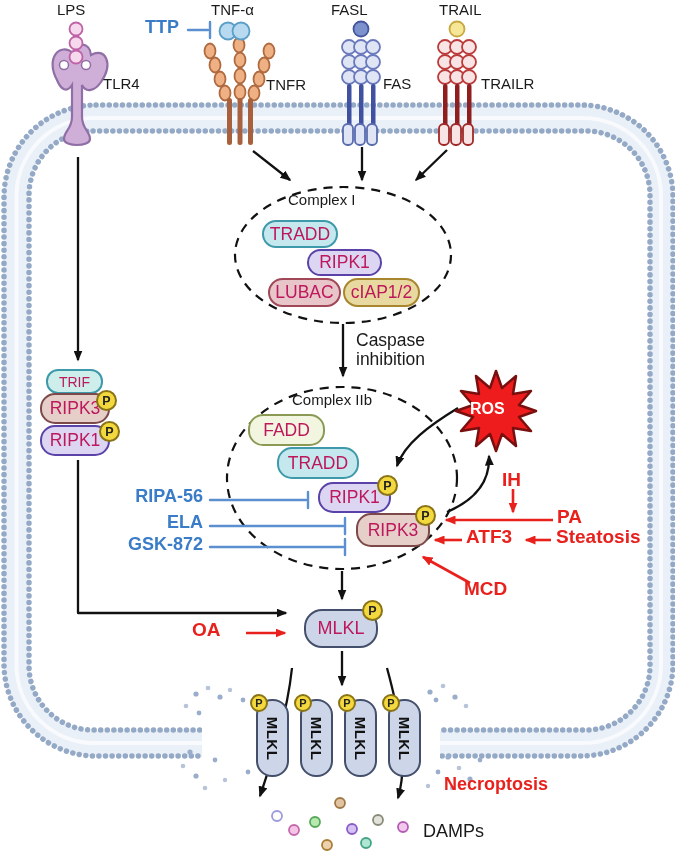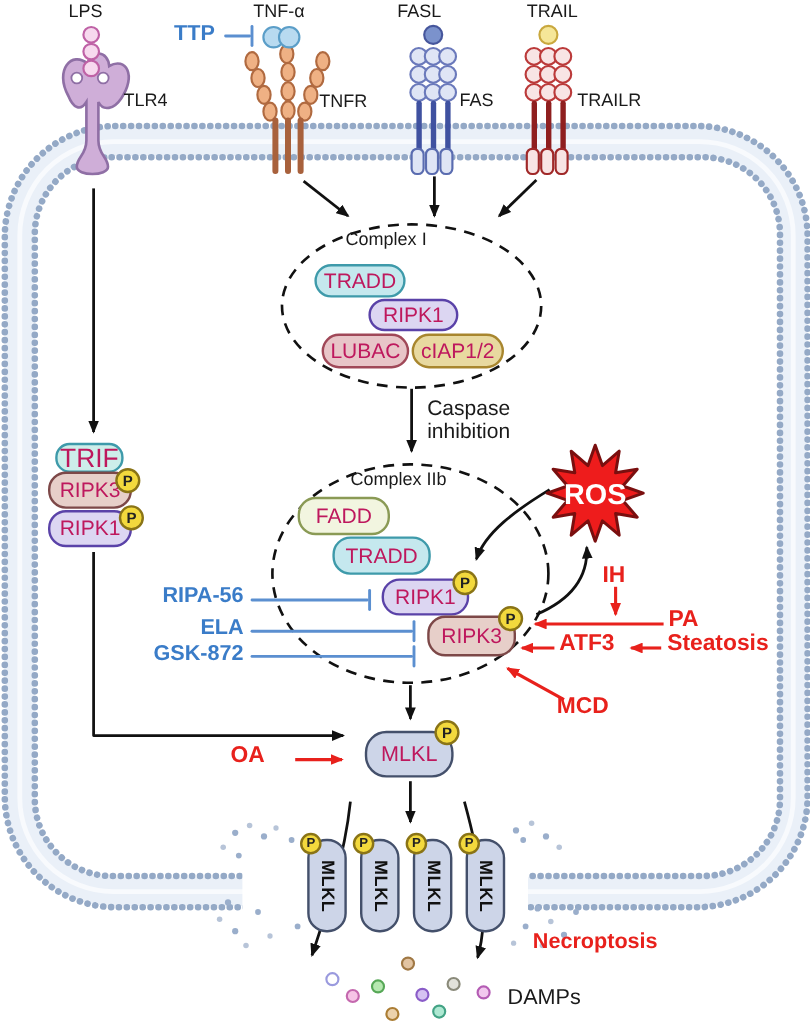--- a/index.html
+++ b/index.html
@@ -231,21 +231,21 @@
 <div class="lbl" style="left:356px;top:331px;font-size:17.5px;">
   <span style="display:block;">Caspase</span>
   <span style="display:block;">inhibition</span>
 </div>
 <div class="lbl ctr" style="left:292px;top:392px;width:100px;">Complex IIb</div>
 
 <div class="lbl blue" style="left:118px;top:487px;width:85px;text-align:right;">RIPA-56</div>
 <div class="lbl blue" style="left:118px;top:513px;width:85px;text-align:right;">ELA</div>
 <div class="lbl blue" style="left:118px;top:535px;width:85px;text-align:right;">GSK-872</div>
 
-<div class="lbl white ctr" style="left:470px;top:400px;width:52px;font-weight:bold;font-size:24px;z-index:4;">ROS</div>
+<div class="lbl white ctr" style="left:470px;top:400px;width:52px;font-weight:bold;font-size:16px;z-index:4;">ROS</div>
 <div class="lbl redt" style="left:502px;top:470px;">IH</div>
 <div class="lbl redt" style="left:557px;top:507px;">PA</div>
 <div class="lbl redt" style="left:466px;top:527px;">ATF3</div>
 <div class="lbl redt" style="left:556px;top:527px;">Steatosis</div>
 <div class="lbl redt" style="left:464px;top:579px;">MCD</div>
 <div class="lbl redt" style="left:192px;top:620px;">OA</div>
 
 <div class="lbl redt" style="left:444px;top:775px;font-size:18px;">Necroptosis</div>
 <div class="lbl" style="left:423px;top:822px;font-size:18px;">DAMPs</div>
 
@@ -254,21 +254,21 @@
 <div class="pill" style="left:268px;top:278px;width:73px;height:29px;background:#e8c5c8;border-color:#a04858;">LUBAC</div>
 <div class="pill" style="left:343px;top:278px;width:77px;height:29px;background:#e8d9a0;border-color:#a8862e;">cIAP1/2</div>
 
 <div class="pill" style="left:248px;top:414px;width:77px;height:32px;background:#f2f5e0;border-color:#8a9a55;">FADD</div>
 <div class="pill" style="left:277px;top:447px;width:82px;height:32px;background:#c5e8ee;border-color:#3e9aaa;">TRADD</div>
 <div class="pill" style="left:318px;top:482px;width:73px;height:31px;background:#dcd6f2;border-color:#5a42a8;z-index:3;">RIPK1</div>
 <div class="badge" style="left:377px;top:475px;">P</div>
 <div class="pill" style="left:356px;top:513px;width:74px;height:34px;background:#e7cfc9;border-color:#7d4848;z-index:3;">RIPK3</div>
 <div class="badge" style="left:415px;top:505px;">P</div>
 
-<div class="pill" style="left:46px;top:369px;width:57px;height:25px;background:#cdeeea;border-color:#3e9aaa;border-radius:12px;font-size:22px;">TRIF</div>
+<div class="pill" style="left:46px;top:369px;width:57px;height:25px;background:#cdeeea;border-color:#3e9aaa;border-radius:12px;font-size:14px;">TRIF</div>
 <div class="pill" style="left:40px;top:393px;width:70px;height:31px;background:#e7cfc9;border-color:#7d4848;">RIPK3</div>
 <div class="badge" style="left:96px;top:390px;">P</div>
 <div class="pill" style="left:40px;top:425px;width:70px;height:31px;background:#dcd6f2;border-color:#5a42a8;">RIPK1</div>
 <div class="badge" style="left:99px;top:421px;">P</div>
 
 <div class="pill" style="left:304px;top:609px;width:74px;height:39px;background:#cdd5e8;border-color:#44506b;border-radius:18px;font-size:18px;">MLKL</div>
 <div class="badge" style="left:362px;top:600px;">P</div>
 
 <div class="vpill" style="left:256px;top:699px;">
       <span>MLKL</span>

